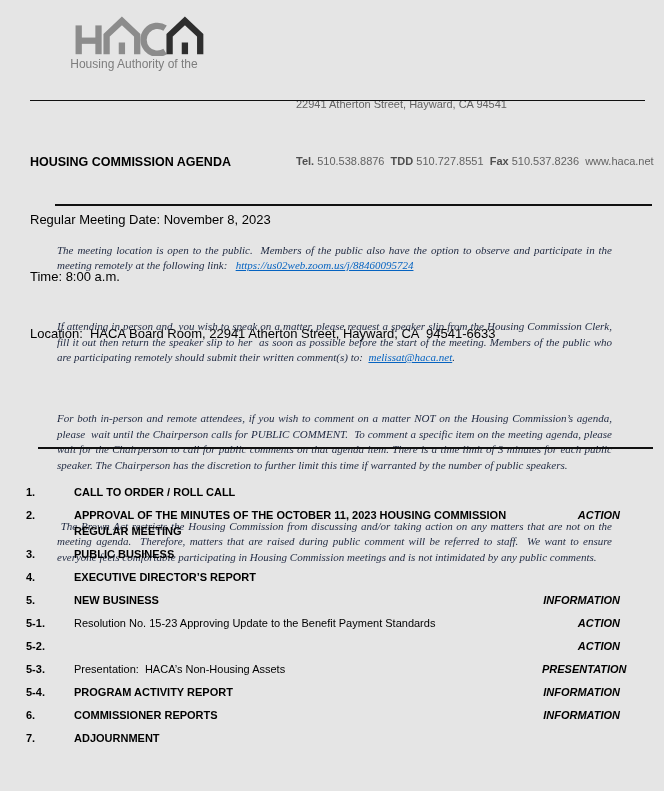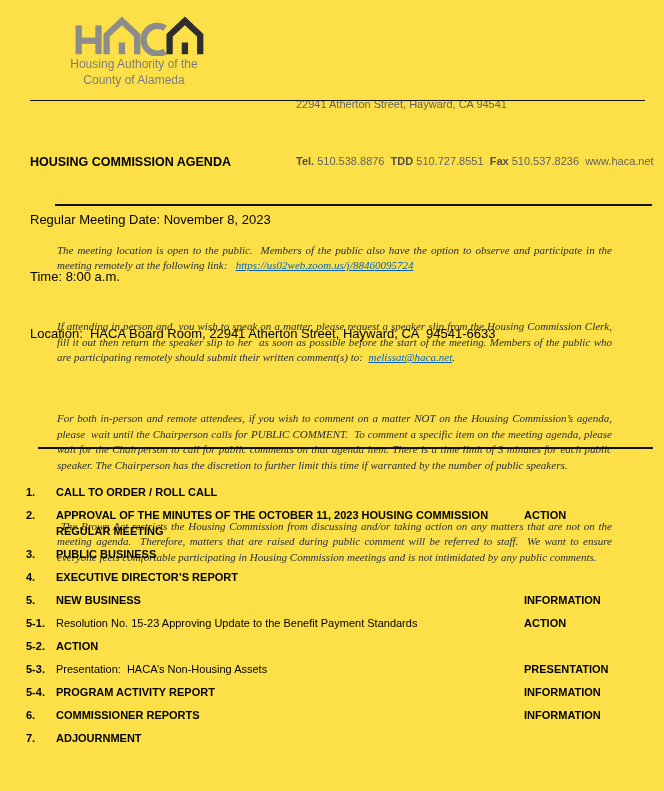--- a/index.html
+++ b/index.html
@@ -4,21 +4,21 @@
 <style>
   * { margin: 0; padding: 0; box-sizing: border-box; }
   html, body { background: #ffffff; }
   body {
     width: 664px; height: 791px;
     position: relative;
     font-family: "Liberation Sans", sans-serif;
     color: #000;
     overflow: hidden;
   }
-  .page { position: absolute; inset: 0; background: #fde047; }
+  .page { position: absolute; inset: 0; background: #e5e5e5; }
 
   
   .logo-svg { position: absolute; left: 72px; top: 11px; }
   .tagline {
     position: absolute; left: 38px; top: 56px; width: 192px;
     text-align: center; color: #7d7d7d; font-size: 12px; line-height: 16px;
   }
   .contact {
     position: absolute; left: 296px; top: 57px;
     color: #636363; font-size: 11px; line-height: 19px;
@@ -48,22 +48,22 @@
   .notice p { margin-bottom: 15px; }
   .notice a { color: #0563c1; text-decoration: underline; cursor: pointer; }
 
   
   .agenda-list { position: absolute; left: 26px; top: 484px; width: 594px; }
   .agenda-row {
     display: flex; align-items: flex-start;
     font-size: 11px; line-height: 16px; margin-bottom: 7px;
   }
   .agenda-num  { flex: none; width: 30px; font-weight: bold; }
-  .agenda-text { flex: none; width: 468px; white-space: pre-wrap; }
-  .agenda-label { flex: 1; text-align: left; font-weight: bold; }
+  .agenda-text { flex: none; width: 468px; white-space: pre-wrap; margin-left: 18px; }
+  .agenda-label { flex: 1; text-align: right; font-weight: bold; font-style: italic; }
   .agenda-row.bold .agenda-text { font-weight: bold; }
 </style>
 </head>
 <body>
 
 <div class="page">
 
   <div>
     <svg class="logo-svg" width="134" height="45" viewBox="0 0 148 50" aria-label="HACA logo">
 
@@ -77,21 +77,20 @@
       <rect x="51.5" y="35" width="7" height="13" fill="#8c8c8c"></rect>
 
       <path d="M103,19 A15.5,15.5 0 1 0 103,45" stroke="#8c8c8c" stroke-width="7" fill="none"></path>
 
       <path d="M108,48 V27 L125,11 L142,27 V48" stroke="#2e2e2e" stroke-width="7" fill="none" stroke-linejoin="miter"></path>
       <rect x="121.5" y="35" width="7" height="13" fill="#2e2e2e"></rect>
     </svg>
 
     <div class="tagline">
       <div>Housing Authority of the</div>
-      <div>County of Alameda</div>
     </div>
 
     <div class="contact">
       <div>22941 Atherton Street, Hayward, CA 94541</div>
       <div><span class="lbl">Tel.</span><span> 510.538.8876  </span><span class="lbl">TDD</span><span> 510.727.8551  </span><span class="lbl">Fax</span><span> 510.537.8236  </span><span>www.haca.net</span></div>
     </div>
   </div>
 
   <div class="rule-1"></div>
 

